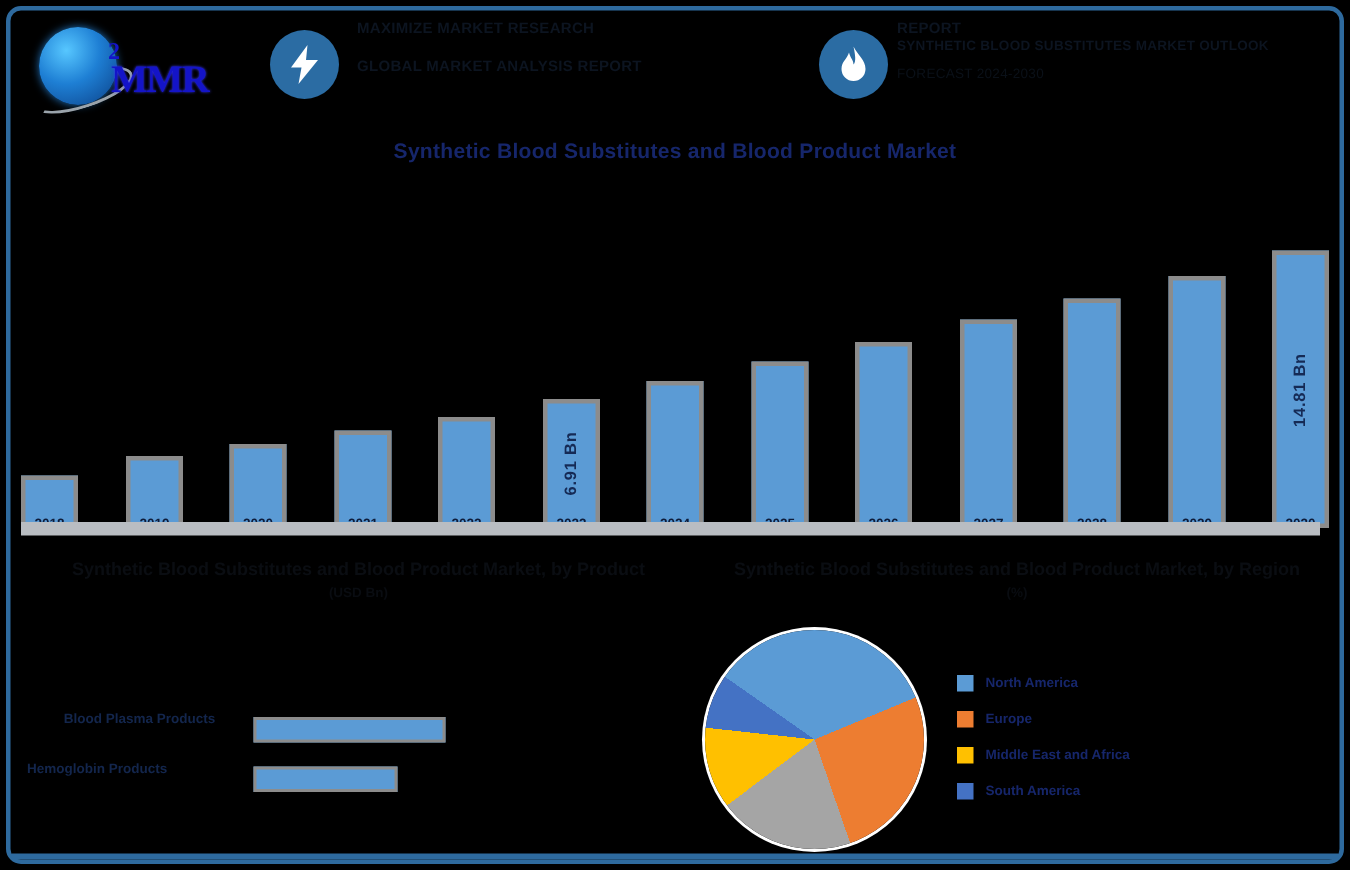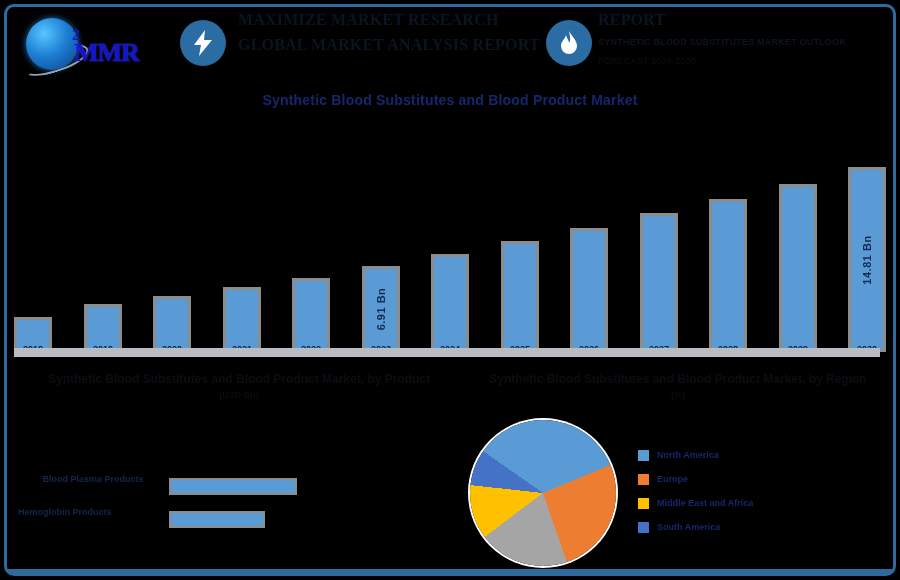--- a/index.html
+++ b/index.html
@@ -62,21 +62,21 @@
   }
   .hbadge svg{display:block;}
   .hblock{position:absolute;top:8px;}
   .hline{
     color:#0c1420;
     font-size:9px;line-height:11px;font-weight:bold;
     letter-spacing:.2px;
     white-space:nowrap;
   }
   .hline.sub{font-weight:normal;color:#0a1018;}
-  .hline.big{font-size:16px;font-family:Liberation Serif, serif;}
+  .hline.big{font-size:10px;}
 
   
   #title{
     position:absolute;left:0;top:92px;width:900px;
     text-align:center;
     color:#16266b;
     font-size:14px;font-weight:bold;
     letter-spacing:.2px;
   }
   #subtitle{
@@ -207,21 +207,21 @@
       <div class="hline big" style="margin-top:14px;">GLOBAL MARKET ANALYSIS REPORT</div>
     </div>
 
     <div class="hbadge" style="left:536px;">
       <svg width="20" height="24" viewBox="0 0 20 24" aria-hidden="true">
         <path d="M10 0 C13 6 18 9 18 15 A8 8 0 0 1 2 15 C2 10 6 8 7 4 C8 8 10 9 10 12 C12 10 11 5 10 0 Z" fill="#ffffff"></path>
       </svg>
     </div>
     <div class="hblock" style="left:588px;width:290px;">
       <div class="hline big">REPORT</div>
-      <div class="hline" style="margin-top:12px;">SYNTHETIC BLOOD SUBSTITUTES MARKET OUTLOOK</div>
+      <div class="hline" style="margin-top:0;">SYNTHETIC BLOOD SUBSTITUTES MARKET OUTLOOK</div>
       <div class="hline sub" style="margin-top:8px;">FORECAST 2024-2030</div>
     </div>
   </div>
 
   <div id="title">Synthetic Blood Substitutes and Blood Product Market</div>
 
   <div id="barchart">
       <div class="bar-col" style="left: 0px; height: 216px;">
         <div class="bar" style="height: 35px;"></div>
       </div>

